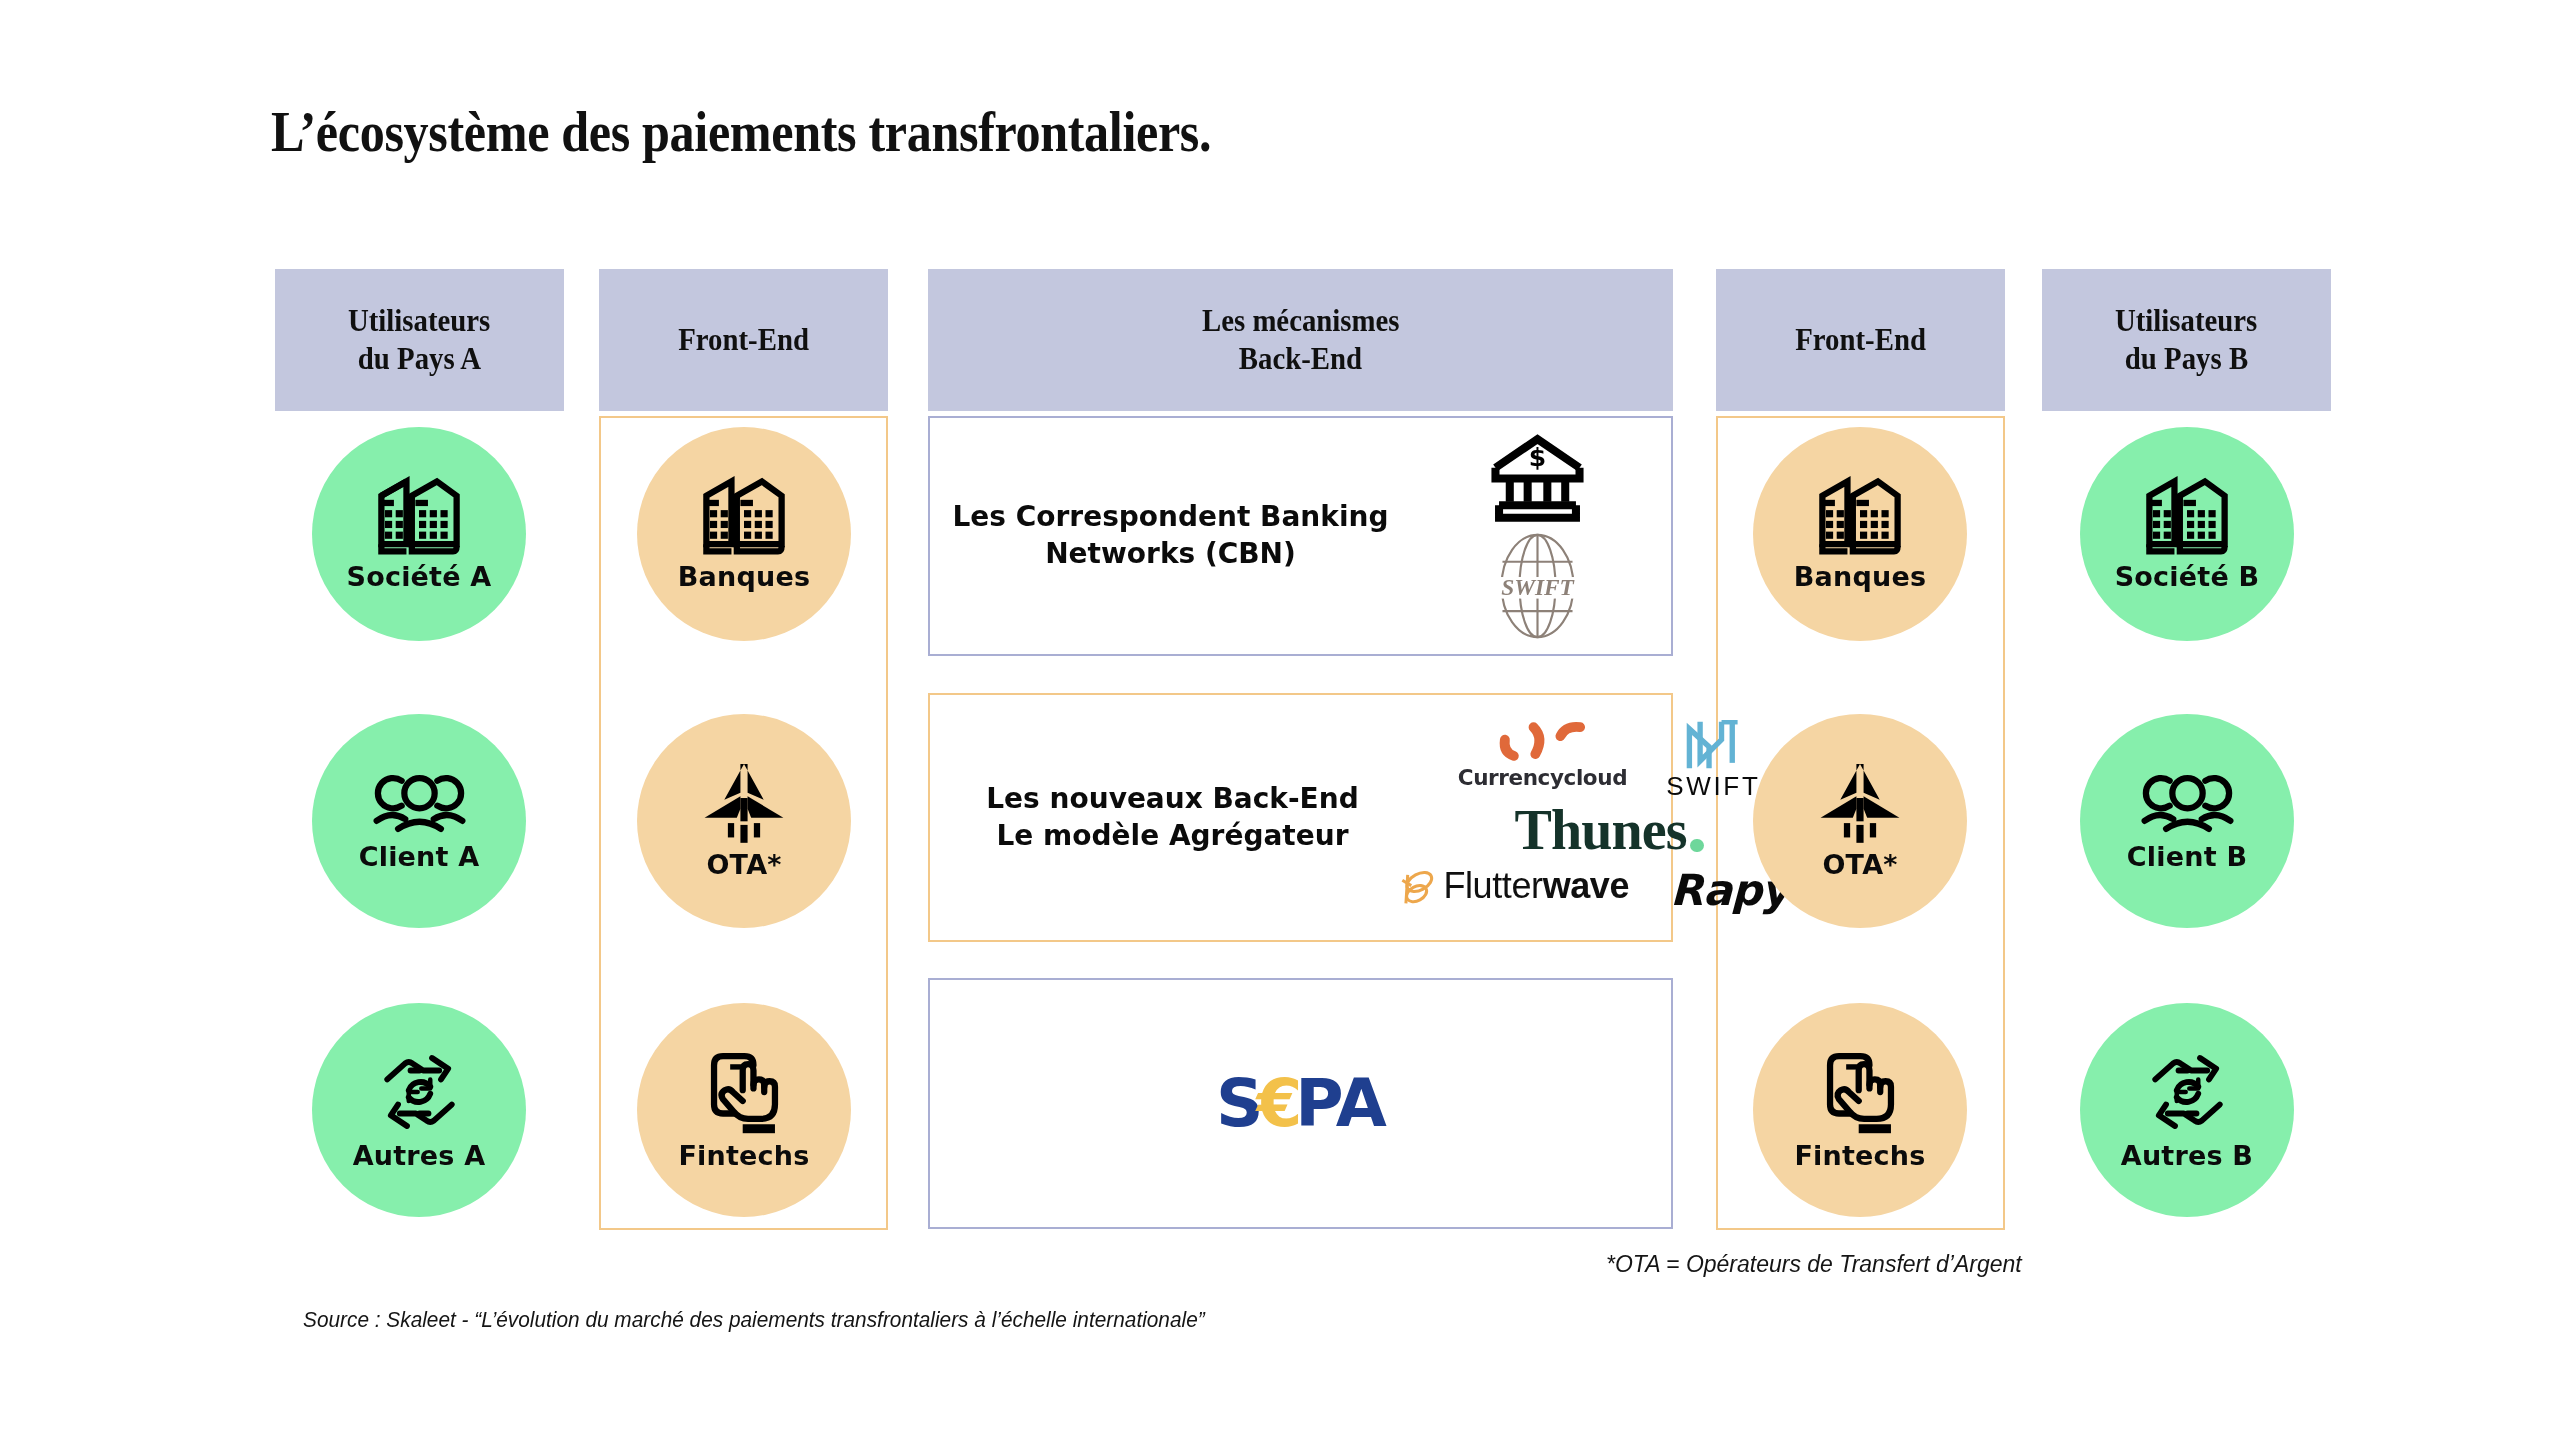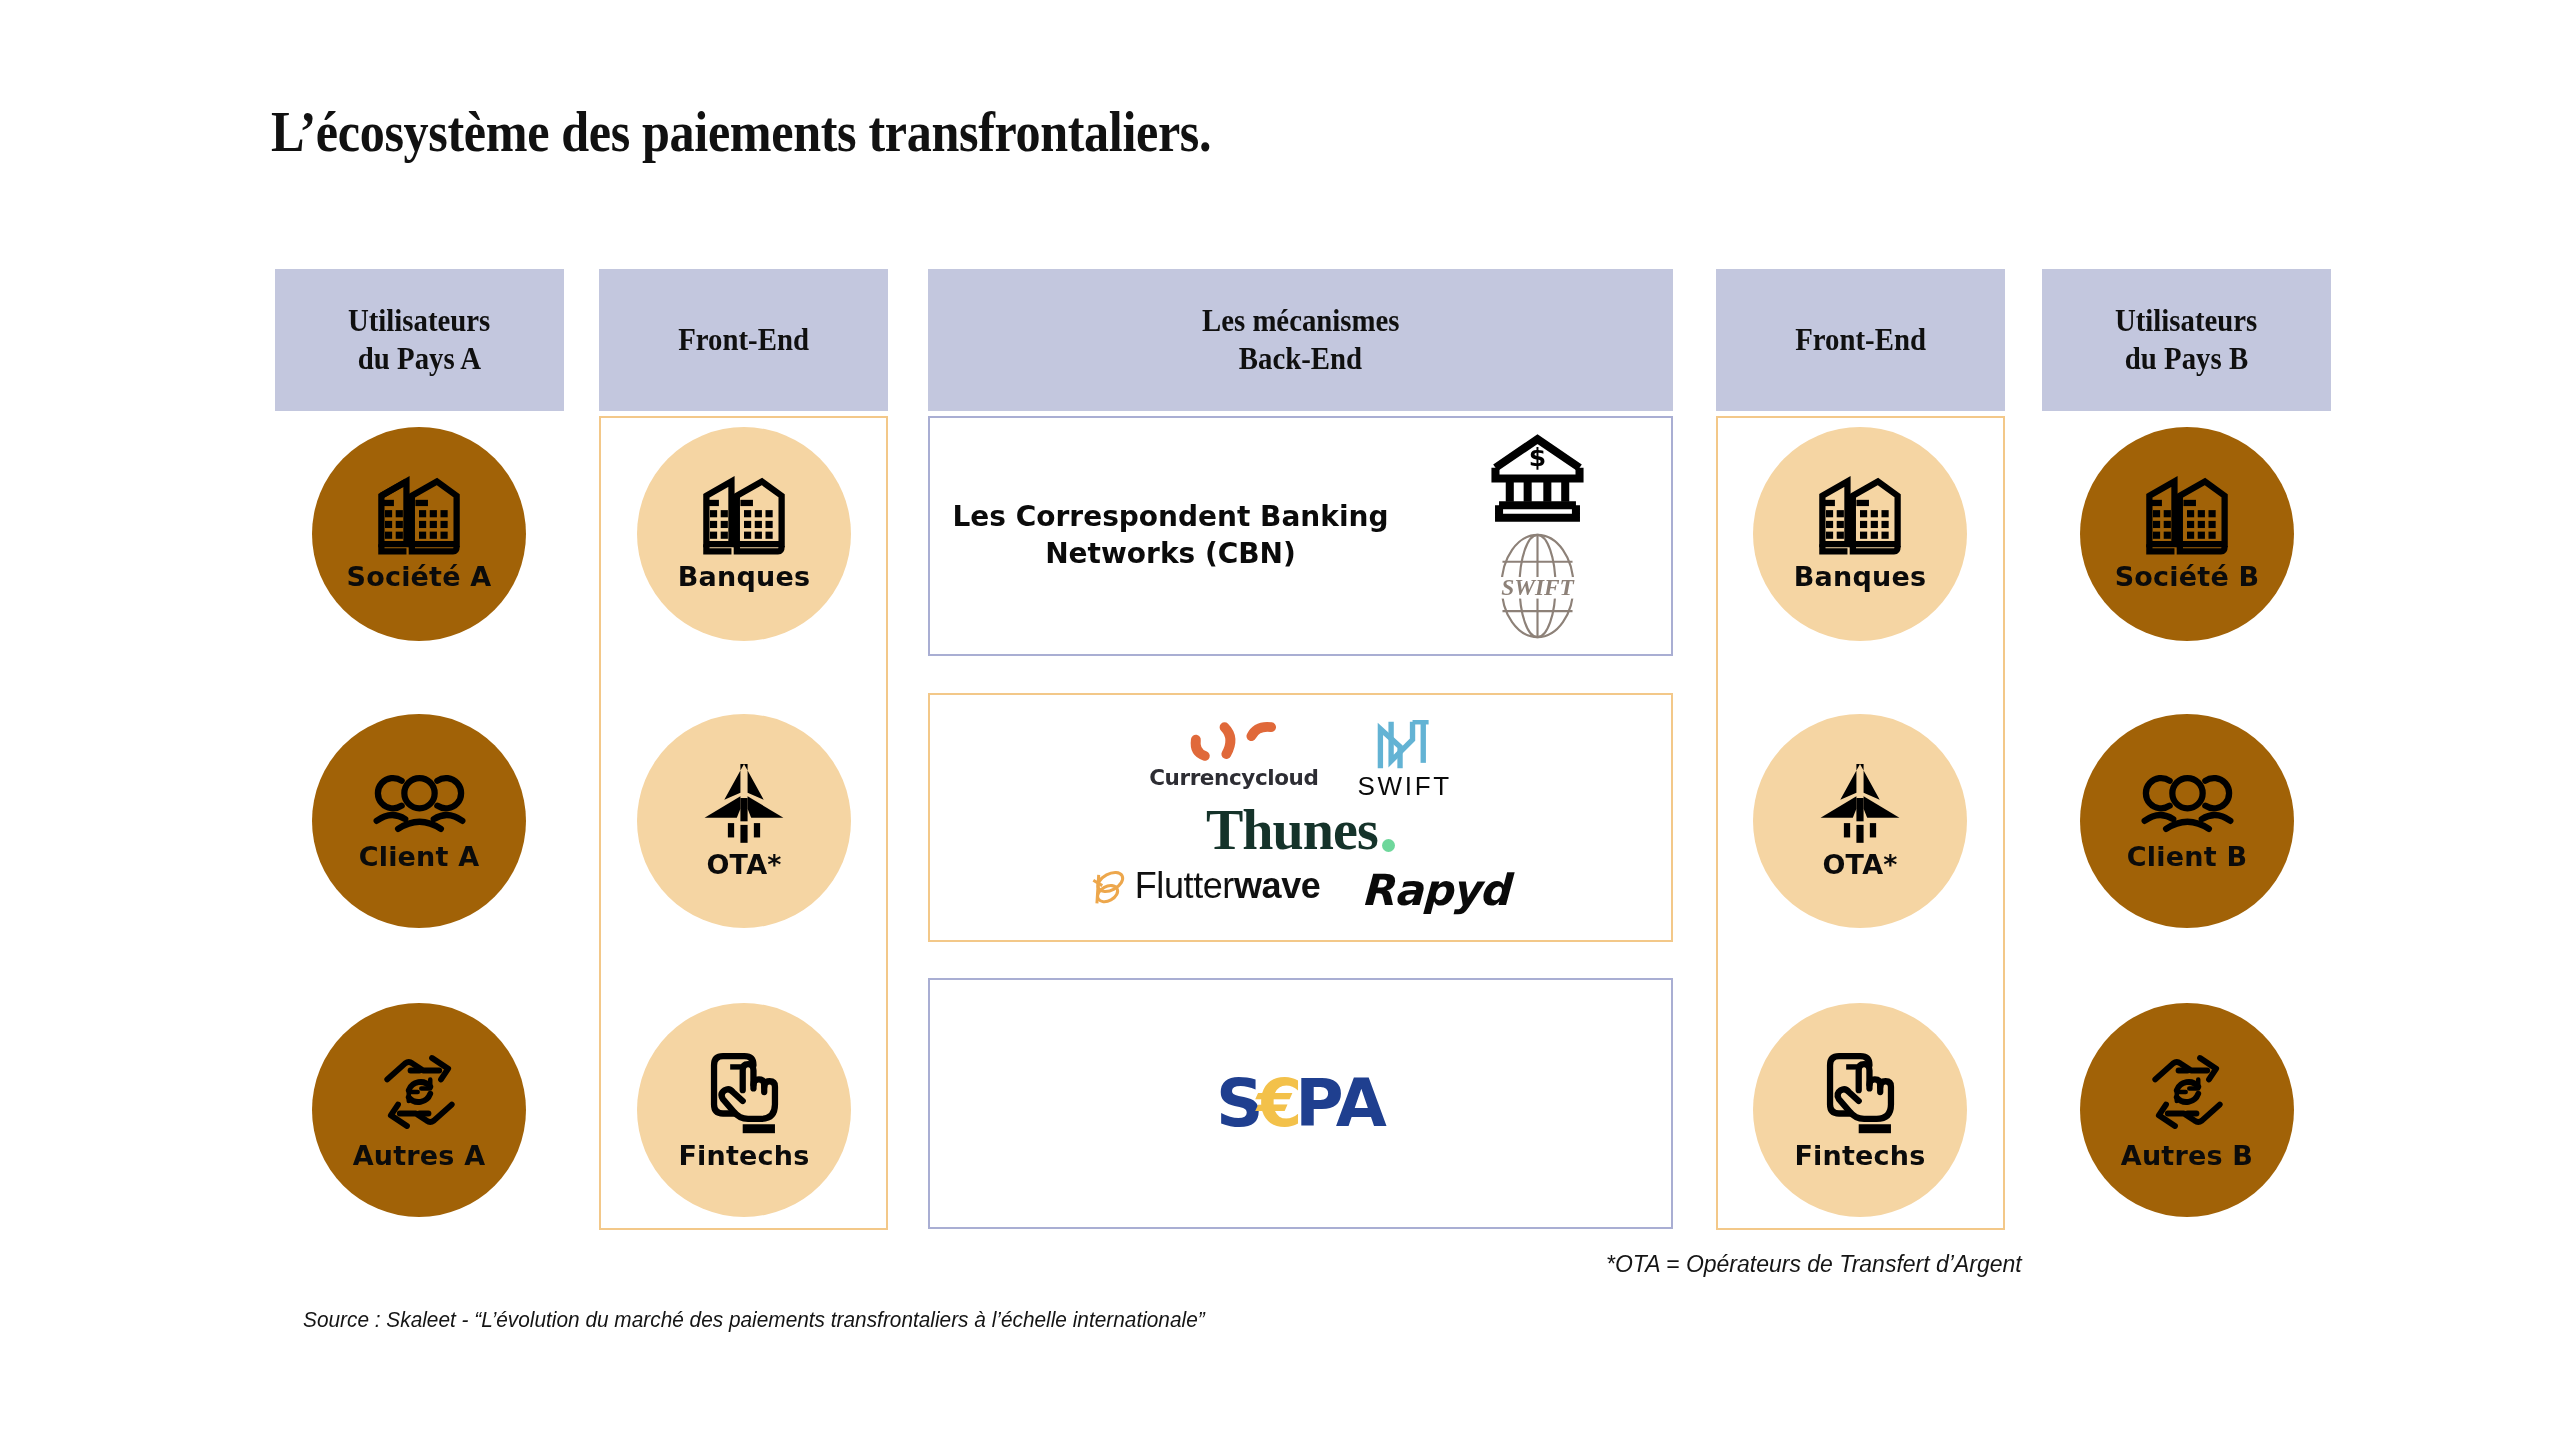--- a/index.html
+++ b/index.html
@@ -57,21 +57,21 @@
   
   .circle {
     position: absolute;
     border-radius: 50%;
     display: flex;
     flex-direction: column;
     align-items: center;
     justify-content: center;
     box-sizing: border-box;
   }
-  .circle.lav { background: #a16207; }
+  .circle.lav { background: #86efac; }
   .circle.tan { background: #f5d5a3; }
   .circle .ico {
     display: block;
     line-height: 0;
     margin-bottom: 5.4px;
   }
   .circle .lbl {
     font-family: "DejaVu Sans", sans-serif;
     font-weight: bold;
     font-size: 27px;
@@ -368,20 +368,24 @@
           <line x1="15" y1="88" x2="93" y2="88"></line>
         </g>
         <rect x="12" y="50" width="84" height="24" fill="#ffffff"></rect>
         <text x="54" y="70" text-anchor="middle" font-family="Liberation Serif, serif" font-style="italic" font-weight="bold" font-size="26" fill="#8d8178">SWIFT</text>
       </svg>
     </span>
   </div>
 </div>
 
 <div class="panel orange" style="left:928px; top:693px; width:745px; height:249px;">
+  <div class="ptext" style="width:449px; padding-left:18px;">
+    <span>Les nouveaux Back-End</span><br>
+    <span>Le modèle Agrégateur</span>
+  </div>
   <div class="plogos" style="justify-content:center; gap:1.8px;">
     <div class="logo-row" style="gap:39px; align-items:flex-start;">
       <div class="currencycloud">
         <svg width="97" height="43" viewBox="0 0 108 48" fill="none" stroke="#e0693a" stroke-width="11" stroke-linecap="round">
           <path d="M22 40 Q10 36 12 22"></path>
           <path d="M44 8 Q56 20 46 38"></path>
           <path d="M74 18 Q80 6 96 8"></path>
         </svg>
         <span class="cc-text">Currencycloud</span>
       </div>

